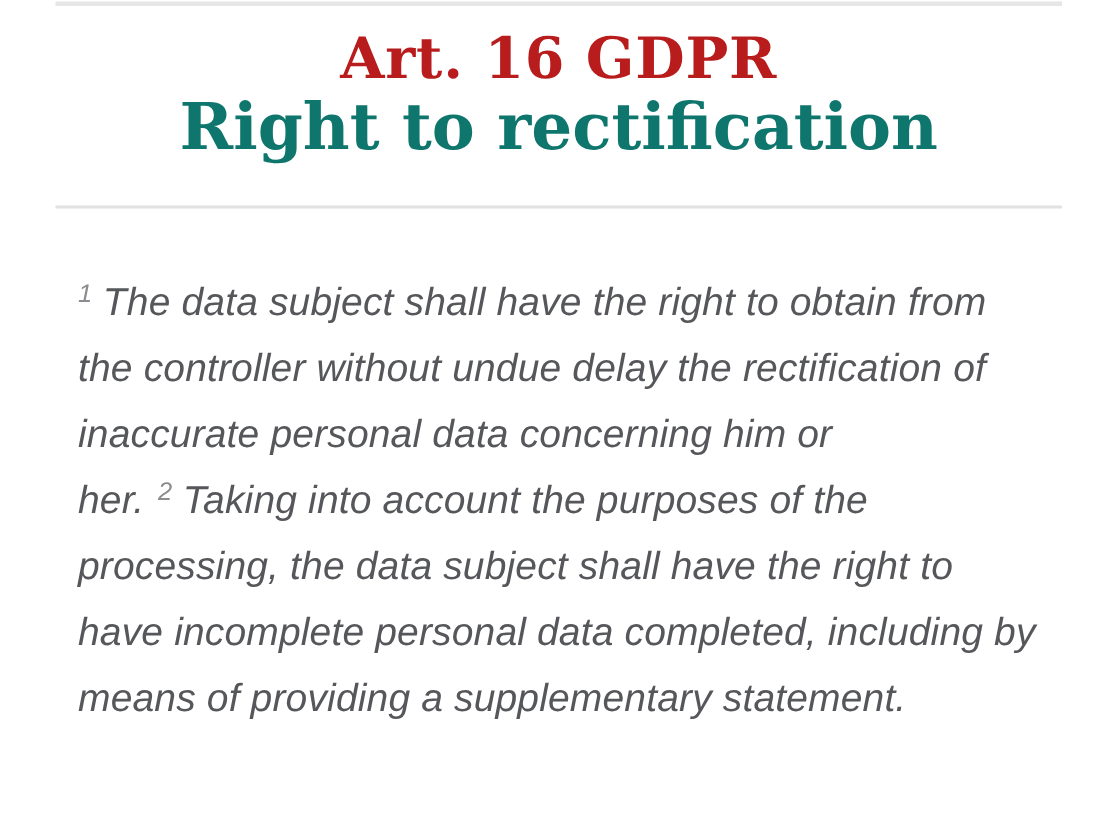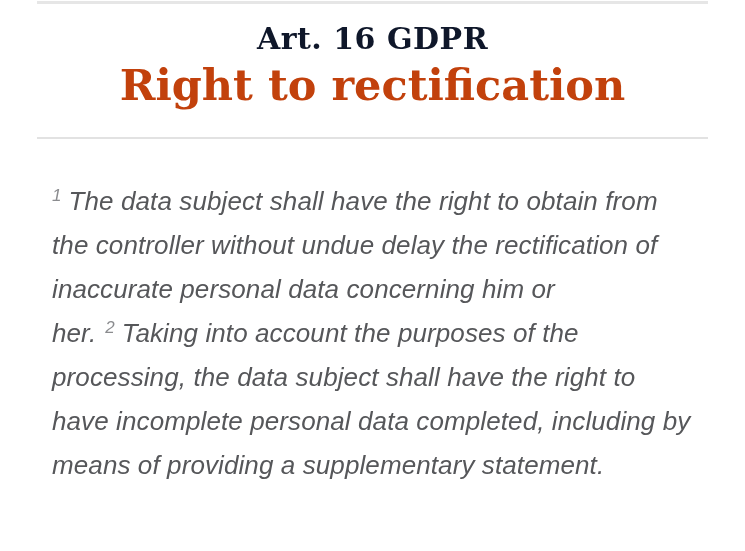--- a/index.html
+++ b/index.html
@@ -23,33 +23,33 @@
 
   .article-header {
     padding-top: 21px;
     text-align: center;
   }
 
   .article-number {
     margin: 0;
     font-family: "DejaVu Serif", serif;
     font-weight: 700;
-    font-size: 30px;
+    font-size: 38px;
     line-height: 36px;
-    color: #0f172a;
+    color: #b91c1c;
     letter-spacing: 0.5px;
   }
 
   .article-title {
     margin: 2px 0 0 0;
     font-family: "DejaVu Serif", serif;
     font-weight: 700;
     font-size: 43px;
     line-height: 52px;
-    color: #c2410c;
+    color: #0f766e;
   }
 
   .header-divider {
     margin: 26px 37px 0 37px;
     border: none;
     border-top: 2px solid #e2e2e2;
     height: 0;
   }
 
   .article-body {

